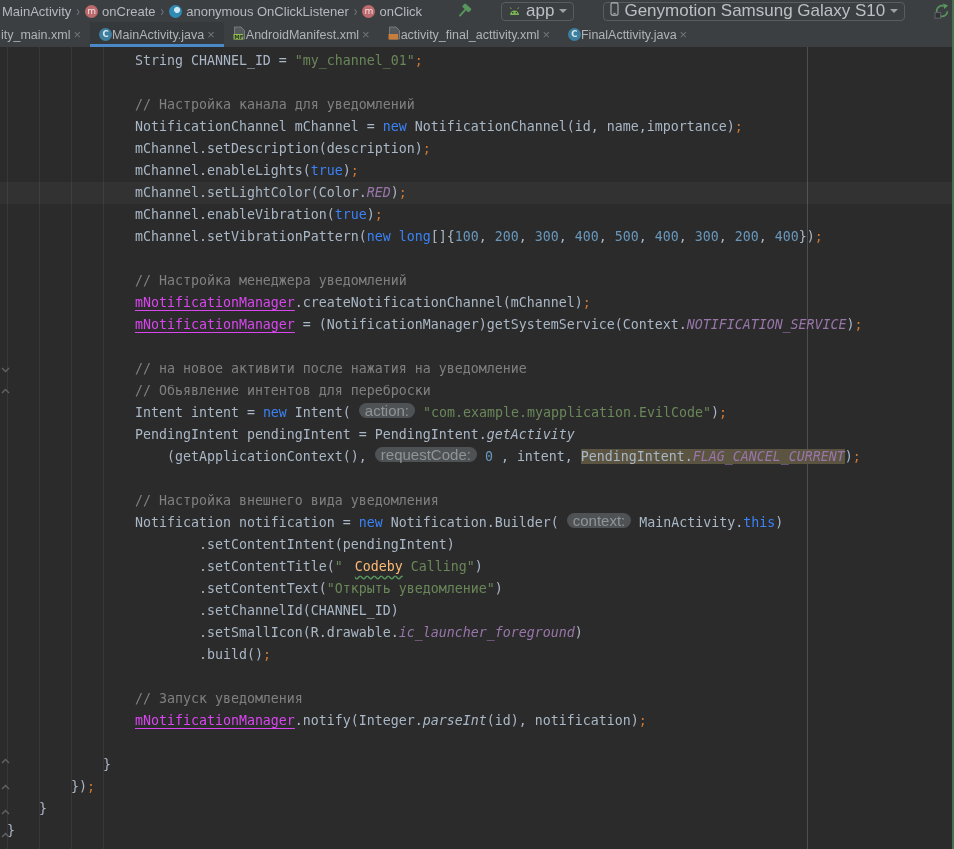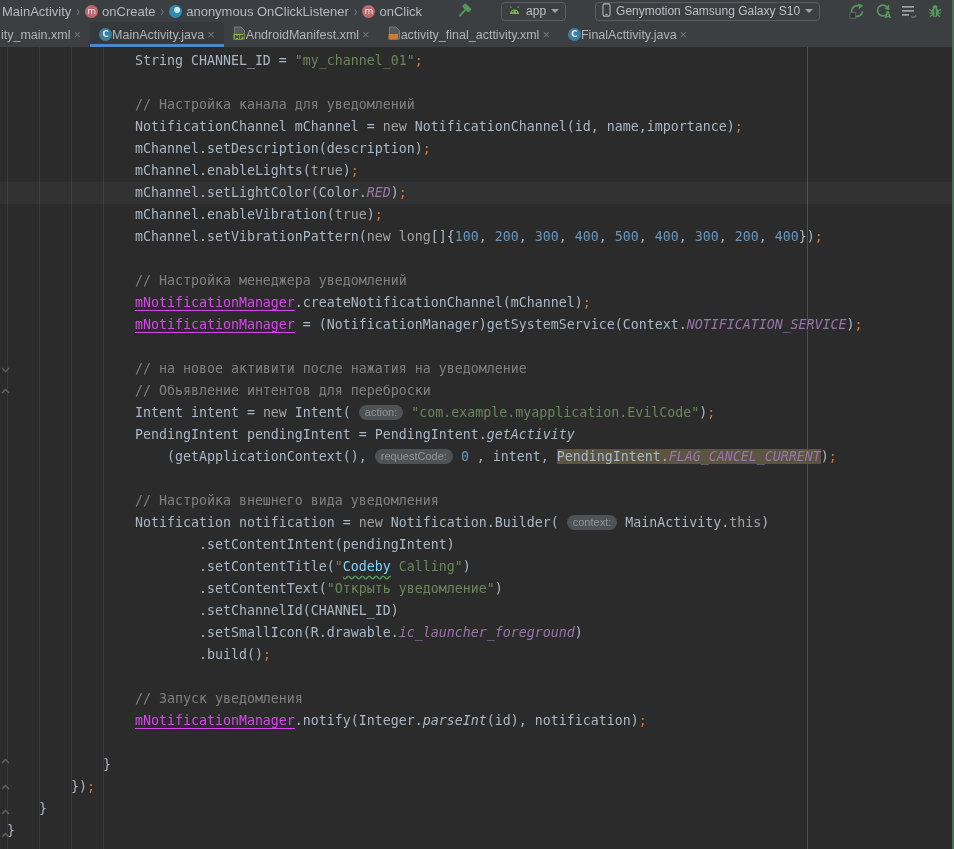--- a/index.html
+++ b/index.html
@@ -17,21 +17,21 @@
   .crumb{display:flex;align-items:center;gap:4px;cursor:default;}
   .crumb-sep{color:#787d82;margin:0 5px;font-size:11px;transform:scaleY(1.3);}
   .micon{width:13px;height:13px;border-radius:50%;background:#bd6a6e;color:#efe3e3;
     font-size:9px;line-height:13px;text-align:center;display:inline-block;
     font-family:"DejaVu Sans",sans-serif;}
   .anonicon{width:13px;height:13px;border-radius:50%;display:inline-block;
     background:radial-gradient(circle at 62% 38%, #cfe9f2 0 2.6px, #2f8bb4 3.4px 70%, #1d6583 100%);}
   .hammer{margin-left:14px;display:flex;align-items:center;}
   .combo{
     height:17px;border:1px solid #5a5d5f;border-radius:4px;display:flex;align-items:center;
-    padding:0 6px;gap:5px;color:#bcc0c4;font-size:12px;margin-left:9px;white-space:nowrap;
+    padding:0 6px;gap:5px;color:#bcc0c4;font-size:17px;margin-left:9px;white-space:nowrap;
     background:#3c3f41;
   }
   .caret-down{width:0;height:0;border-left:4px solid transparent;border-right:4px solid transparent;
     border-top:4px solid #9da1a4;display:inline-block;}
   .actions{display:flex;align-items:center;gap:10px;margin-left:9px;}
   .act{width:16px;height:16px;display:inline-flex;}
   
   .tabbar{height:25px;background:#3c3f41;display:flex;align-items:stretch;position:relative;z-index:4;}
   .tab{display:flex;align-items:center;padding:0 9px;color:#b0b4b7;font-size:12.5px;
     white-space:nowrap;cursor:default;}
@@ -44,32 +44,32 @@
   
   .editor{
     position:absolute;left:0;top:47px;width:954px;height:802px;background:#2b2b2b;
     font-family:"DejaVu Sans Mono",monospace;font-size:13.29px;color:#a9b7c6;overflow:hidden;
   }
   .vguide{position:absolute;top:0;bottom:0;width:1px;background:#383838;z-index:1;}
   .margin-line{position:absolute;top:0;bottom:0;left:807px;width:1px;background:#4d4f51;z-index:1;}
   .code{position:absolute;left:0;top:3px;right:0;z-index:2;}
   .line{height:22px;line-height:22px;white-space:pre;padding-left:7px;}
   .line.caret{background:rgba(255,255,255,0.035);}
-  .tk-kw{color:#a3a3a3;}
+  .tk-kw{color:#3b82f6;}
   .tk-str{color:#6a8759;}
   .tk-num{color:#6897bb;}
   .tk-cn{color:#9876aa;font-style:italic;}
   .tk-fld{color:#d946ef;text-decoration:underline;text-underline-offset:3px;text-decoration-thickness:1px;}
   .tk-cmt{color:#808080;}
   .tk-sem{color:#cc7832;}
   .tk-st{font-style:italic;}
-  .tk-typo{color:#7dd3fc;text-decoration:#57965c wavy underline;text-underline-offset:4px;}
+  .tk-typo{color:#fdba74;text-decoration:#57965c wavy underline;text-underline-offset:4px;margin-left:12px;}
   .tk-hl{background:#5a5440;}
   .tk-hint{
-    background:#4e5254;color:#909497;border-radius:8px;padding:1px 6px;font-size:11px;
+    background:#4e5254;color:#909497;border-radius:8px;padding:1px 6px;font-size:15px;
     font-family:"Liberation Sans",sans-serif;display:inline-block;line-height:13px;
     transform:translateY(-1px);
   }
   .fold{position:absolute;left:1px;width:9px;height:9px;z-index:3;}
   .window-edge{position:absolute;right:0;top:0;width:2px;height:849px;background:#48714e;z-index:20;}
 </style>
 </head>
 <body>
 
 <div class="toolbar">

